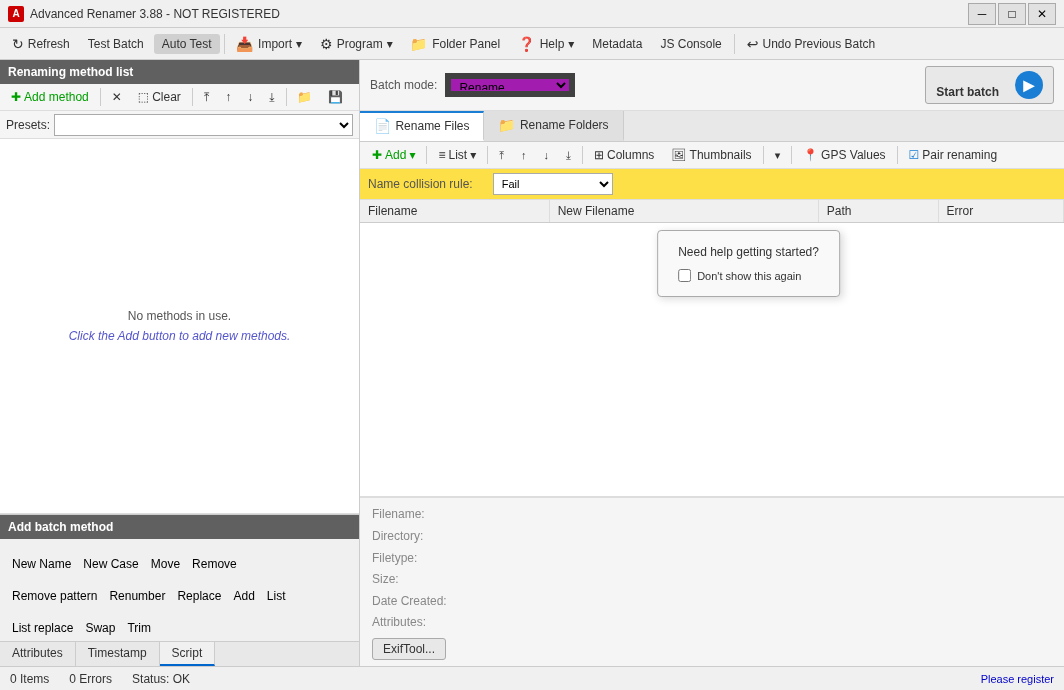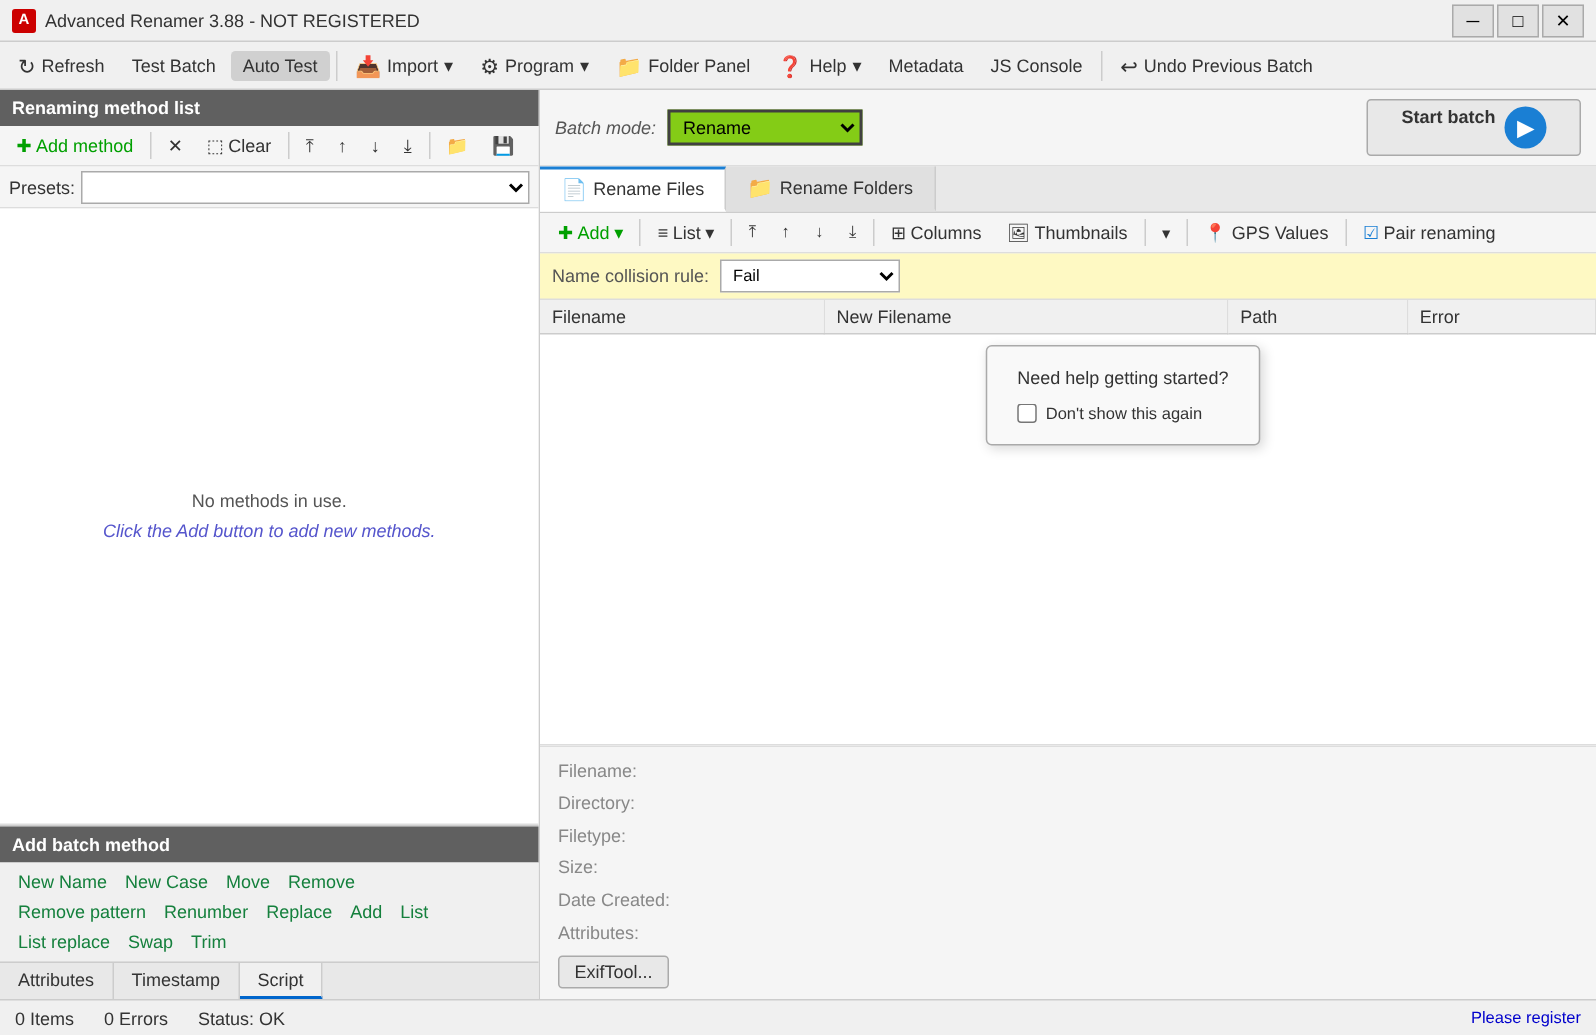--- a/index.html
+++ b/index.html
@@ -142,26 +142,27 @@
       display: flex; align-items: center;
     }
     .batch-links {
       padding: 4px 6px;
       display: flex;
       flex-wrap: wrap;
       gap: 2px 0;
       background: #f0f0f0;
     }
     .batch-link {
-      color: #15803d;
+      color: #000000;
       cursor: pointer;
       padding: 2px 6px;
       text-decoration: none;
       border-radius: 2px;
       white-space: nowrap;
+      margin-top: 12px;
     }
     .batch-link-row { display: flex; flex-wrap: wrap; width: 100%; }
 
     
     .batch-tabs {
       display: flex;
       border-top: 1px solid #ccc;
       background: #e8e8e8;
     }
     .batch-tab {
@@ -183,34 +184,34 @@
     
     .top-controls {
       display: flex;
       align-items: center;
       justify-content: space-between;
       padding: 6px 10px;
       background: #f5f5f5;
       border-bottom: 1px solid #ddd;
     }
     .batch-mode-row { display: flex; align-items: center; gap: 8px; }
-    .batch-mode-label { color: #555; font-style: italic; }
+    .batch-mode-label { color: #555; }
     .batch-mode-select {
       width: 130px;
       height: 24px;
-      border: 2px solid #404040;
-      background: #84cc16;
+      border: 6px solid #404040;
+      background: #a21caf;
       font-size: 12px;
       padding: 1px 4px;
     }
     .start-batch-btn {
       display: flex;
-      align-items: flex-start;
-      gap: 6px;
-      padding: 4px 22px;
+      align-items: flex-end;
+      gap: 16px;
+      padding: 4px 10px;
       background: #e8e8e8;
       border: 1px solid #aaa;
       border-radius: 3px;
       cursor: pointer;
       font-size: 13px;
       font-weight: bold;
       color: #333;
     }
     .play-btn {
       width: 28px; height: 28px;
@@ -265,22 +266,22 @@
       font-size: 11px;
     }
     .ft-btn.green { color: #00a000; }
     .ft-separator { width: 1px; height: 18px; background: #ccc; margin: 0 2px; }
 
     
     .collision-row {
       display: flex;
       align-items: center;
       padding: 4px 8px;
-      gap: 7px;
-      background: #fef9c3;
+      gap: 20px;
+      background: #fde047;
       border-bottom: 1px solid #ddd;
     }
     .collision-label { color: #555; }
     .collision-select {
       width: 120px;
       height: 22px;
       border: 1px solid #aaa;
       background: white;
       font-size: 11px;
       padding: 1px 4px;

